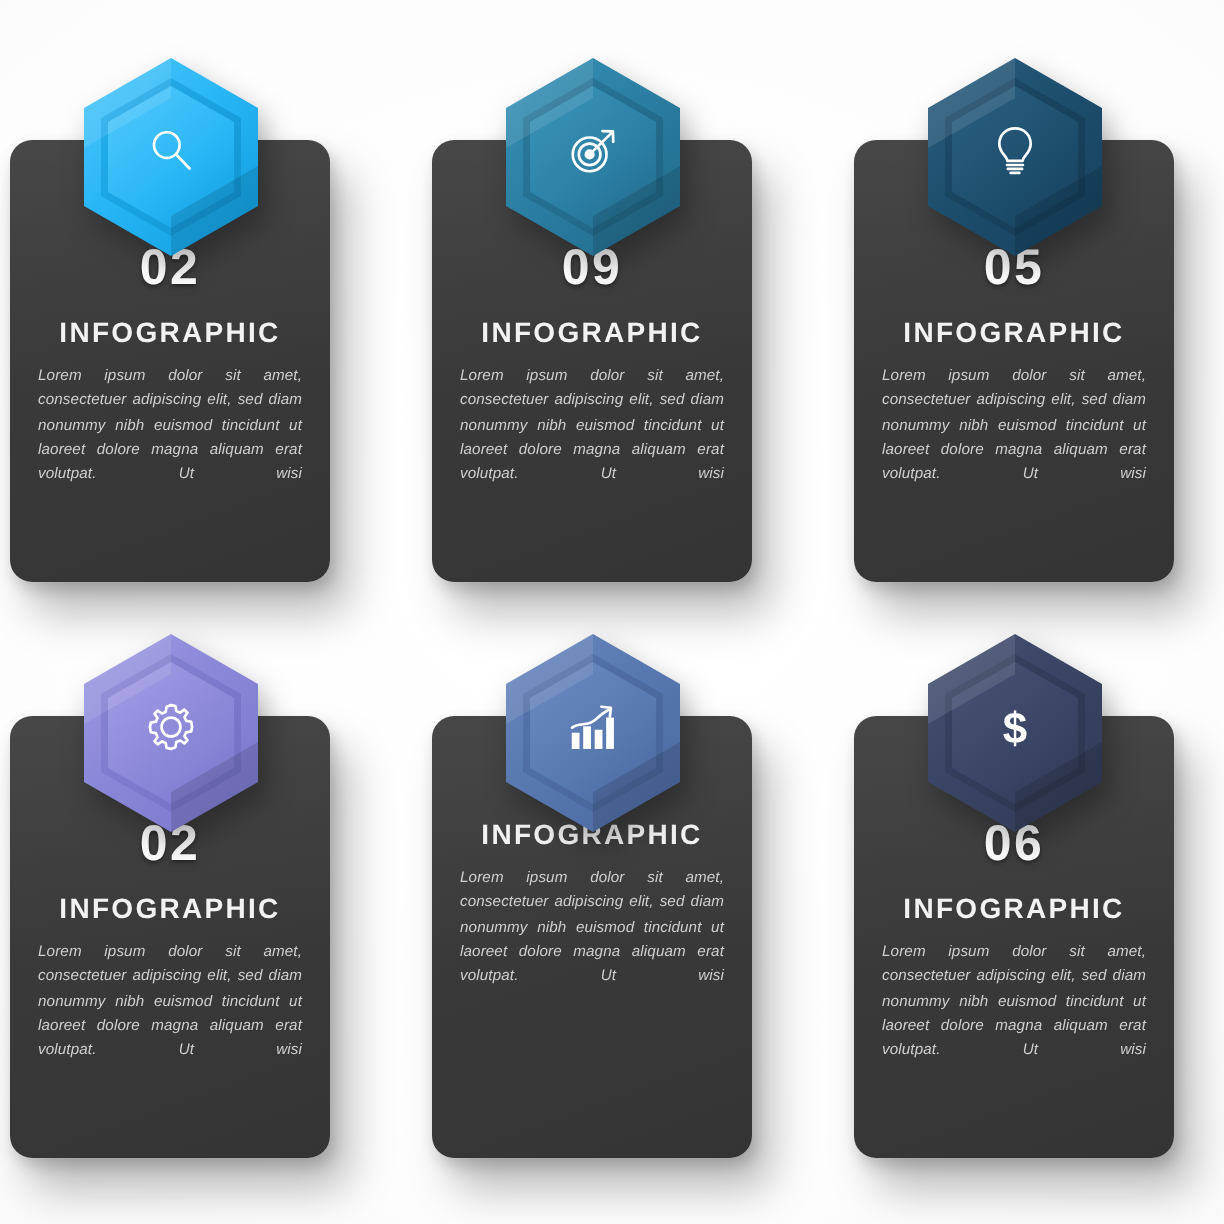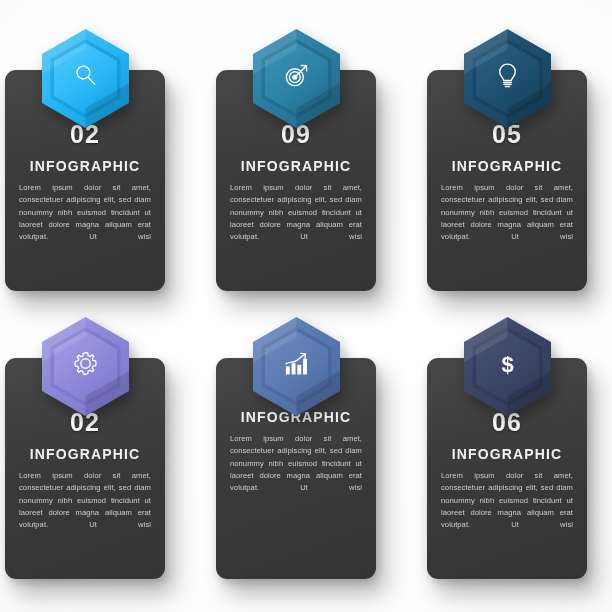--- a/index.html
+++ b/index.html
@@ -93,20 +93,21 @@
 
   .body-text {
     font-size: 7.6px;
     line-height: 1.62;
     color: #cfcfcf;
     text-align: justify;
     text-align-last: justify;
     margin: 0;
     padding: 0 1px;
     letter-spacing: 0.06px;
+    font-style: italic;
   }
 
   
   .hex-wrap {
     position: absolute;
     left: 40px;
     top: 0;
     width: 91px;
     height: 101px;
     z-index: 5;

